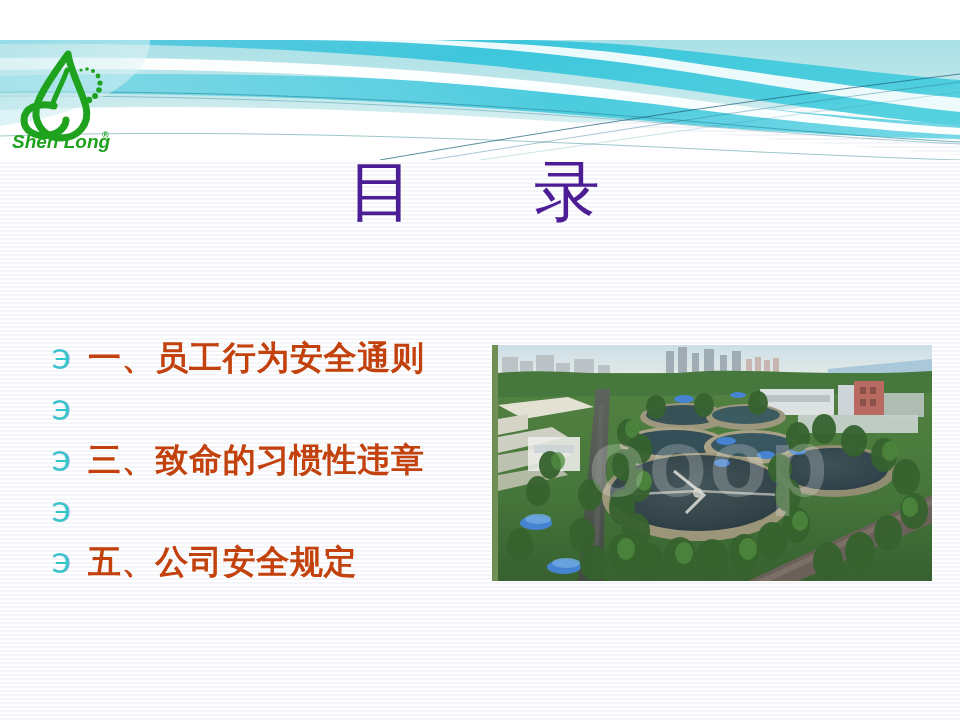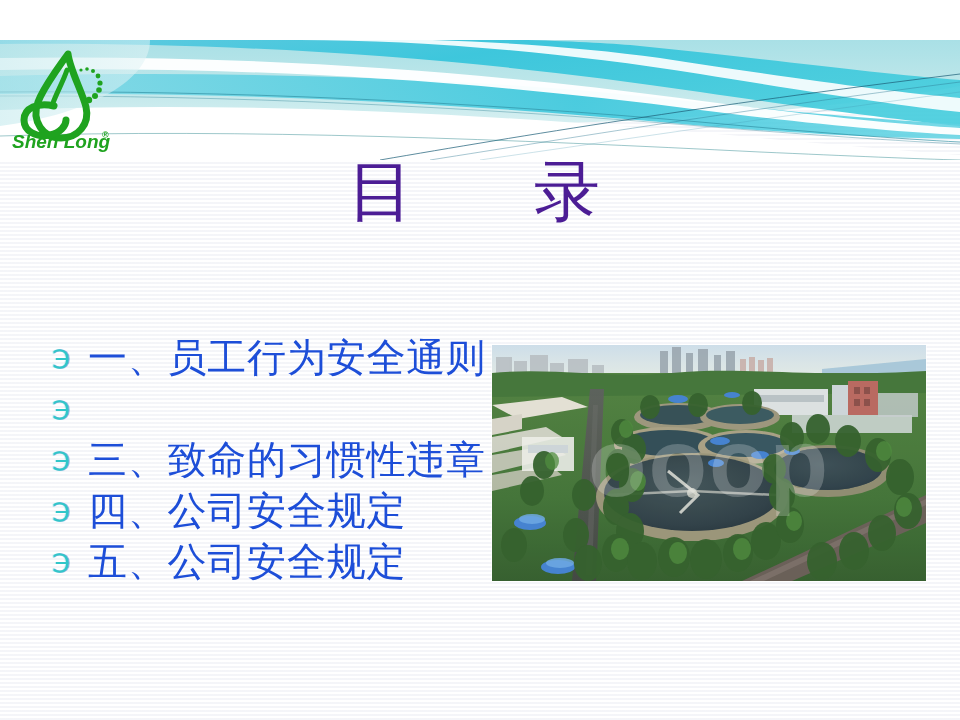--- a/index.html
+++ b/index.html
@@ -85,39 +85,40 @@
     width: 36px;
     flex: 0 0 36px;
     font-size: 26px;
     line-height: 1;
     color: #31c6c9;
     text-shadow: 1px 0 0 rgba(40,90,200,0.45), -1px 0 0 rgba(180,230,235,0.6);
     text-align: left;
     transform: translateY(-2px);
   }
   .toc-label {
-    font-size: 39px;
+    font-size: 33px;
     line-height: 38px;
-    color: #1d4ed8;
-    font-weight: 400;
+    color: #c2410c;
+    font-weight: 700;
     letter-spacing: 0.02em;
     white-space: pre;
   }
 
   
   .photo {
     position: absolute;
     left: 492px;
     top: 305px;
     width: 434px;
     height: 236px;
     z-index: 5;
     overflow: hidden;
     background: #6f8f55;
     box-shadow: 0 0 0 1px rgba(255,255,255,0.6);
+    padding-left: 6px;
   }
   .photo svg { display: block; }
   .photo-watermark {
     position: absolute;
     left: 0; top: 0;
     width: 434px; height: 236px;
     display: flex;
     align-items: center;
     justify-content: center;
     font-size: 96px;
@@ -226,21 +227,20 @@
       <span class="toc-bullet">℈</span>
     </div>
 
     <div class="toc-item">
       <span class="toc-bullet">℈</span>
       <span class="toc-label">三、致命的习惯性违章</span>
     </div>
 
     <div class="toc-item">
       <span class="toc-bullet">℈</span>
-      <span class="toc-label">四、公司安全规定</span>
     </div>
 
     <div class="toc-item">
       <span class="toc-bullet">℈</span>
       <span class="toc-label">五、公司安全规定</span>
     </div>
 
   </div>
 
   <div class="photo">

